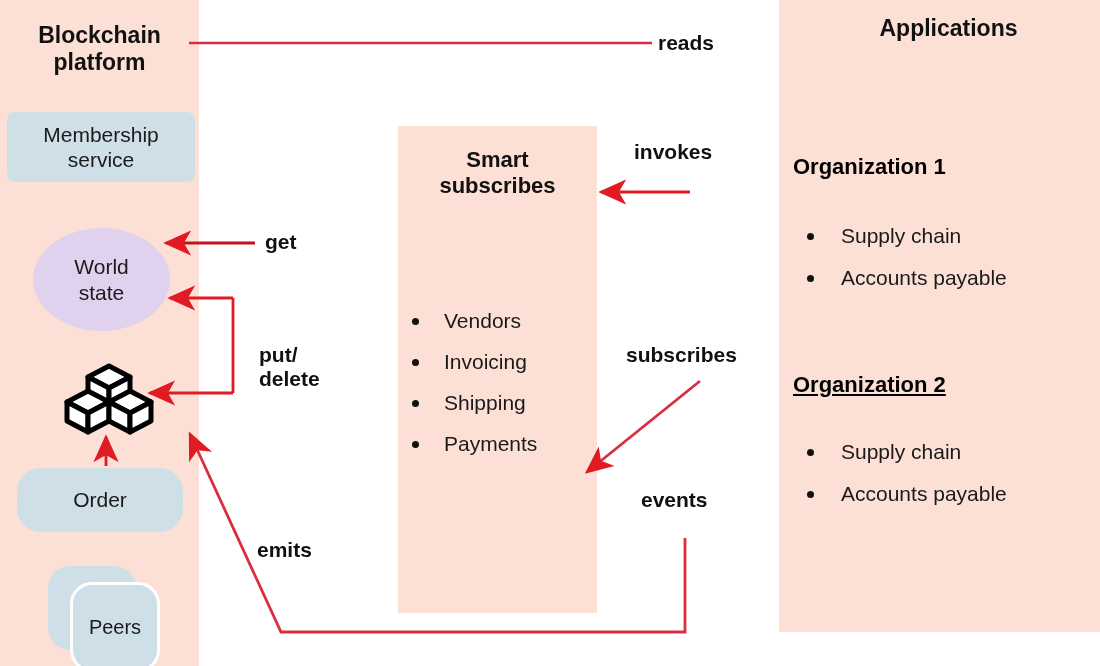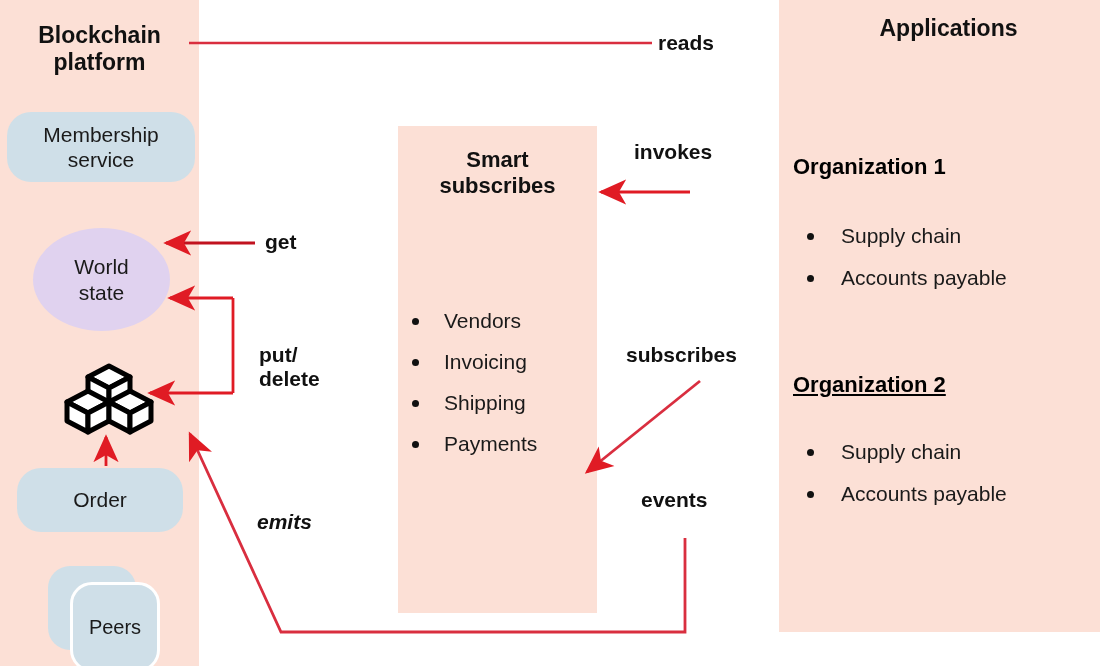--- a/index.html
+++ b/index.html
@@ -17,21 +17,21 @@
   .hdr{position:absolute;font-weight:bold;text-align:center;line-height:1.18;}
   #platform-title{left:0;top:22px;width:199px;font-size:23px;}
   #applications-title{left:779px;top:15px;width:339px;font-size:23px;}
   #smart-title{left:398px;top:147px;width:199px;font-size:22px;}
 
   .rounded-node{
     position:absolute;background:#cfdfe8;border-radius:22px;
     display:flex;align-items:center;justify-content:center;
     text-align:center;line-height:1.2;font-size:21px;color:#1a1a1a;
   }
-  #membership-node{left:7px;top:112px;width:188px;height:70px;border-radius:24px;}
+  #membership-node{left:7px;top:112px;width:188px;height:70px;border-radius:8px;}
   #order-node{left:17px;top:468px;width:166px;height:64px;border-radius:24px;}
 
   #world-state-node{
     position:absolute;left:33px;top:228px;width:137px;height:103px;
     background:#e0d2ef;border-radius:50%;
     display:flex;align-items:center;justify-content:center;
     text-align:center;line-height:1.2;font-size:21px;color:#1a1a1a;
   }
 
   #peers-stack{position:absolute;left:48px;top:566px;width:122px;height:100px;}
@@ -60,21 +60,21 @@
   #org2-list{left:793px;top:441px;width:300px;}
   #org1-list li,#org2-list li{margin-bottom:21px;padding-left:48px;}
 
   .edge-label{position:absolute;font-weight:bold;font-size:21px;color:#111111;line-height:1.15;}
   #label-reads{left:658px;top:31px;}
   #label-invokes{left:634px;top:140px;}
   #label-get{left:265px;top:230px;}
   #label-putdelete{left:259px;top:343px;}
   #label-subscribes{left:626px;top:343px;}
   #label-events{left:641px;top:488px;}
-  #label-emits{left:257px;top:510px;font-style:italic;}
+  #label-emits{left:257px;top:538px;}
 
   #wires{position:absolute;left:0;top:0;width:1100px;height:666px;}
   #blocks-icon{position:absolute;left:62px;top:362px;width:94px;height:74px;}
 </style>
 </head>
 <body>
 
 <div id="stage">
 
   <div class="panel" id="left-panel"></div>

